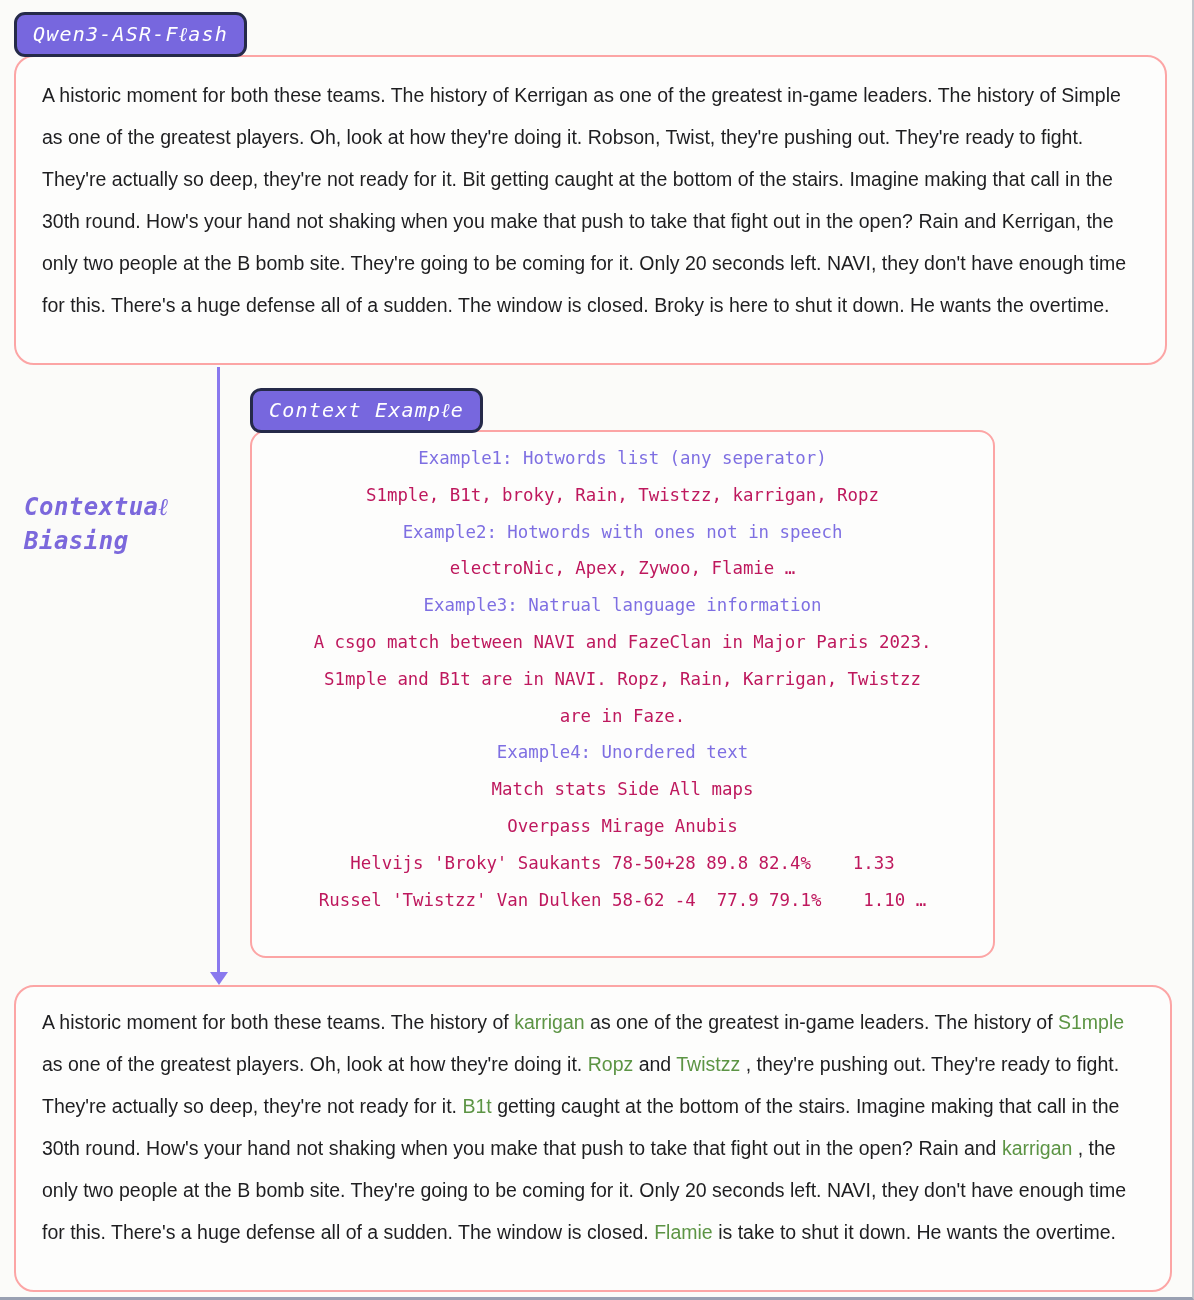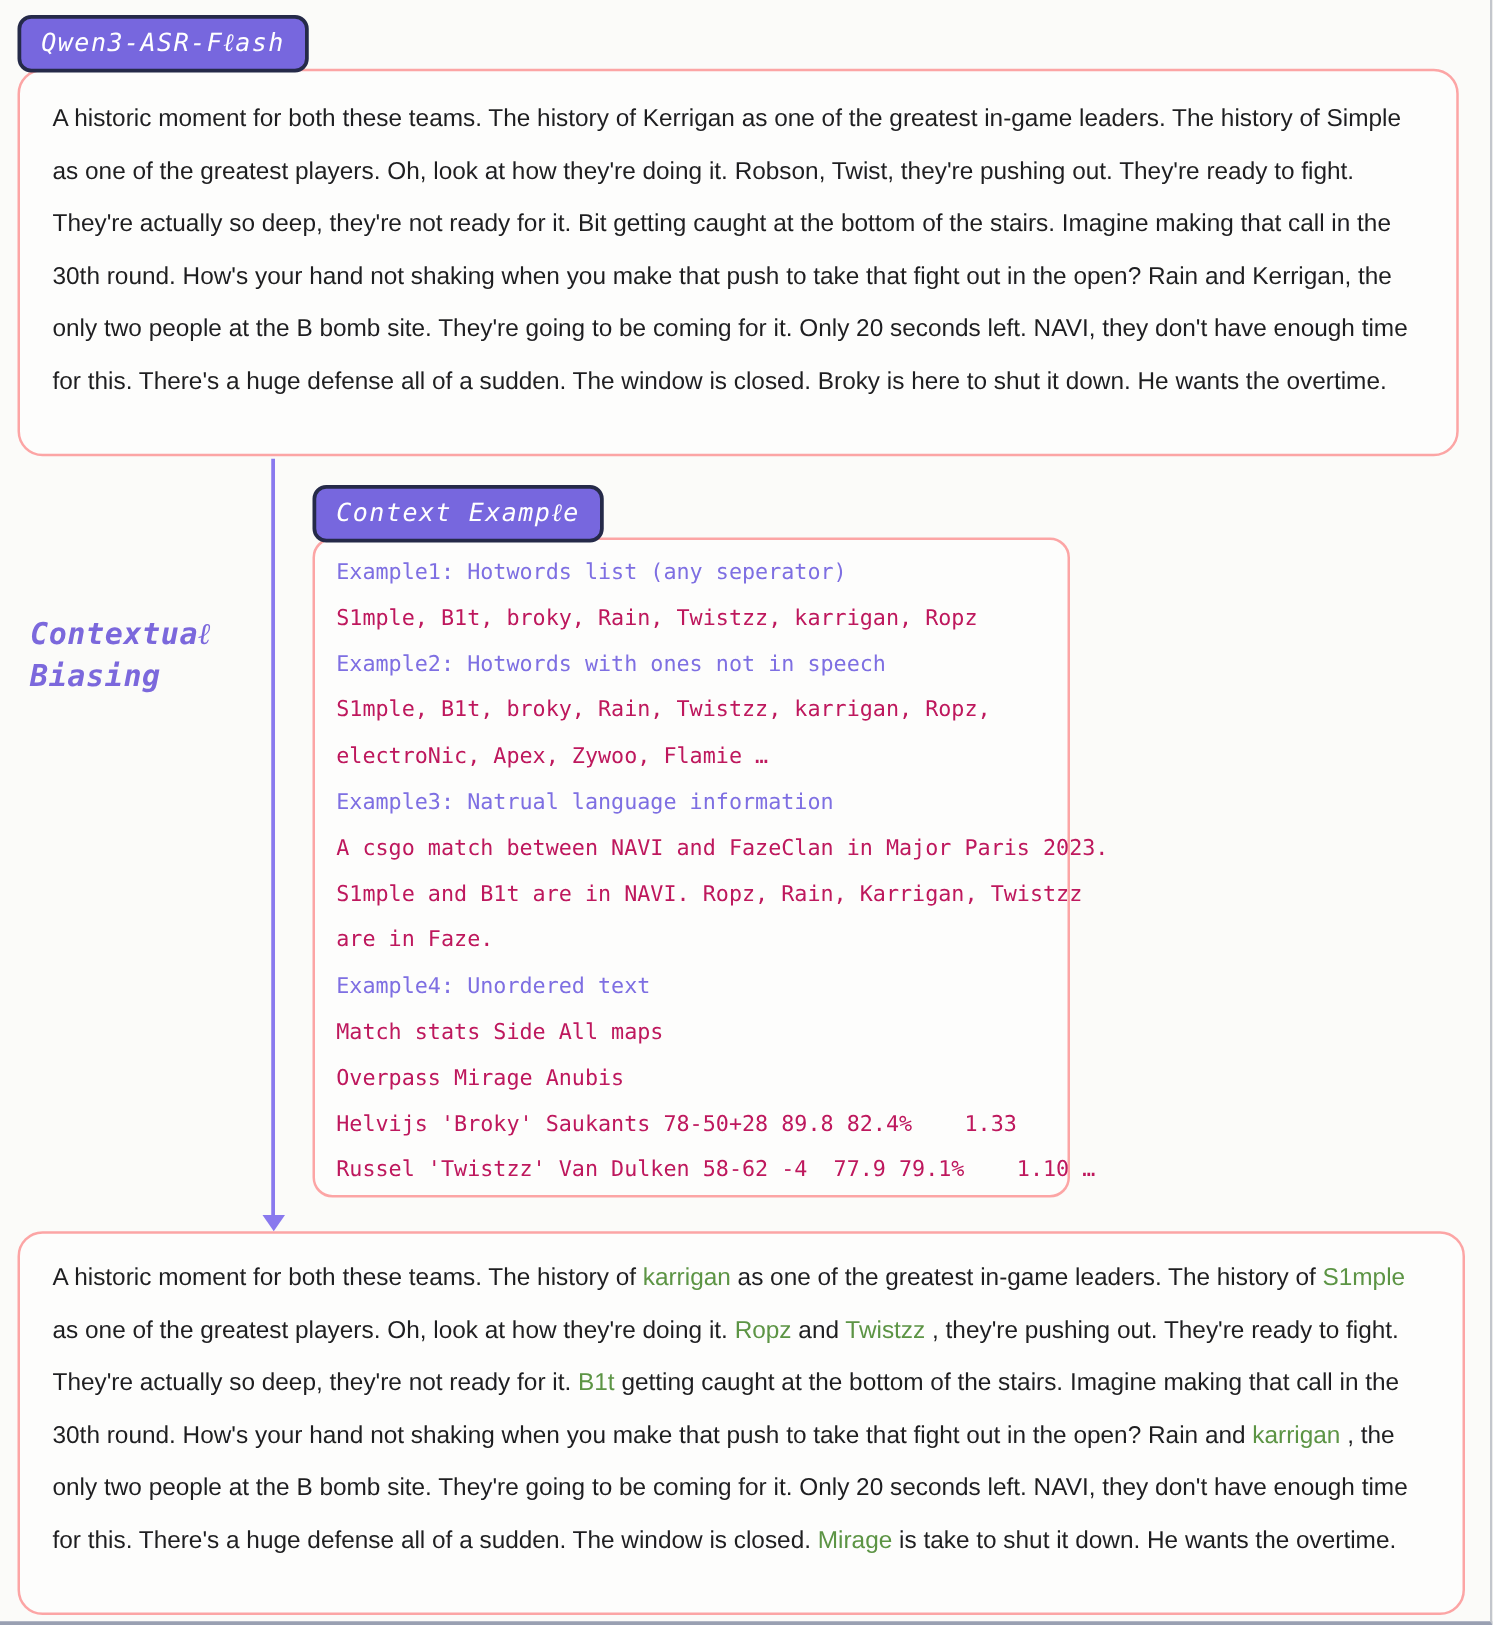--- a/index.html
+++ b/index.html
@@ -52,24 +52,25 @@
     padding:14px 26px 10px 26px;
   }
   .para{
     margin:0;
     font-size:19.5px;
     line-height:42px;
     color:#1e1e20;
   }
   .para .hl{color:#5c9444;}
   .context-box{
-    left:250px;top:430px;width:606px;height:528px;
+    left:250px;top:430px;width:745px;height:528px;
     border-radius:16px;
     padding:8px 17px 5px 17px;
     z-index:2;
+    text-align:center;
   }
   .ctx-line{
     font-family:"DejaVu Sans Mono", monospace;
     font-size:17.4px;
     line-height:36.8px;
     white-space:pre;
     color:#be185d;
   }
   .ctx-line.header{color:#7e6fe2;}
   
@@ -124,21 +125,20 @@
   <div class="badge context-badge">Context Exampℓe</div>
 
   <div class="box context-box">
 
       <div class="ctx-line header">Example1: Hotwords list (any seperator)</div>
 
       <div class="ctx-line plain">S1mple, B1t, broky, Rain, Twistzz, karrigan, Ropz</div>
 
       <div class="ctx-line header">Example2: Hotwords with ones not in speech</div>
 
-      <div class="ctx-line plain">S1mple, B1t, broky, Rain, Twistzz, karrigan, Ropz,</div>
 
       <div class="ctx-line plain">electroNic, Apex, Zywoo, Flamie …</div>
 
       <div class="ctx-line header">Example3: Natrual language information</div>
 
       <div class="ctx-line plain">A csgo match between NAVI and FazeClan in Major Paris 2023.</div>
 
       <div class="ctx-line plain">S1mple and B1t are in NAVI. Ropz, Rain, Karrigan, Twistzz</div>
 
       <div class="ctx-line plain">are in Faze.</div>
@@ -177,19 +177,19 @@
         <span class="plain">, they're pushing out. They're ready to fight. They're actually so deep, they're not ready for it. </span>
       
         <span class="hl">B1t</span>
       
         <span class="plain"> getting caught at the bottom of the stairs. Imagine making that call in the 30th round. How's your hand not shaking when you make that push to take that fight out in the open? Rain and </span>
       
         <span class="hl">karrigan</span>
       
         <span class="plain">, the only two people at the B bomb site. They're going to be coming for it. Only 20 seconds left. NAVI, they don't have enough time for this. There's a huge defense all of a sudden. The window is closed. </span>
       
-        <span class="hl">Mirage</span>
+        <span class="hl">Flamie</span>
       
         <span class="plain"> is take to shut it down. He wants the overtime.</span>
       </p>
   </div>
 
 </div>
 
 </body></html>

